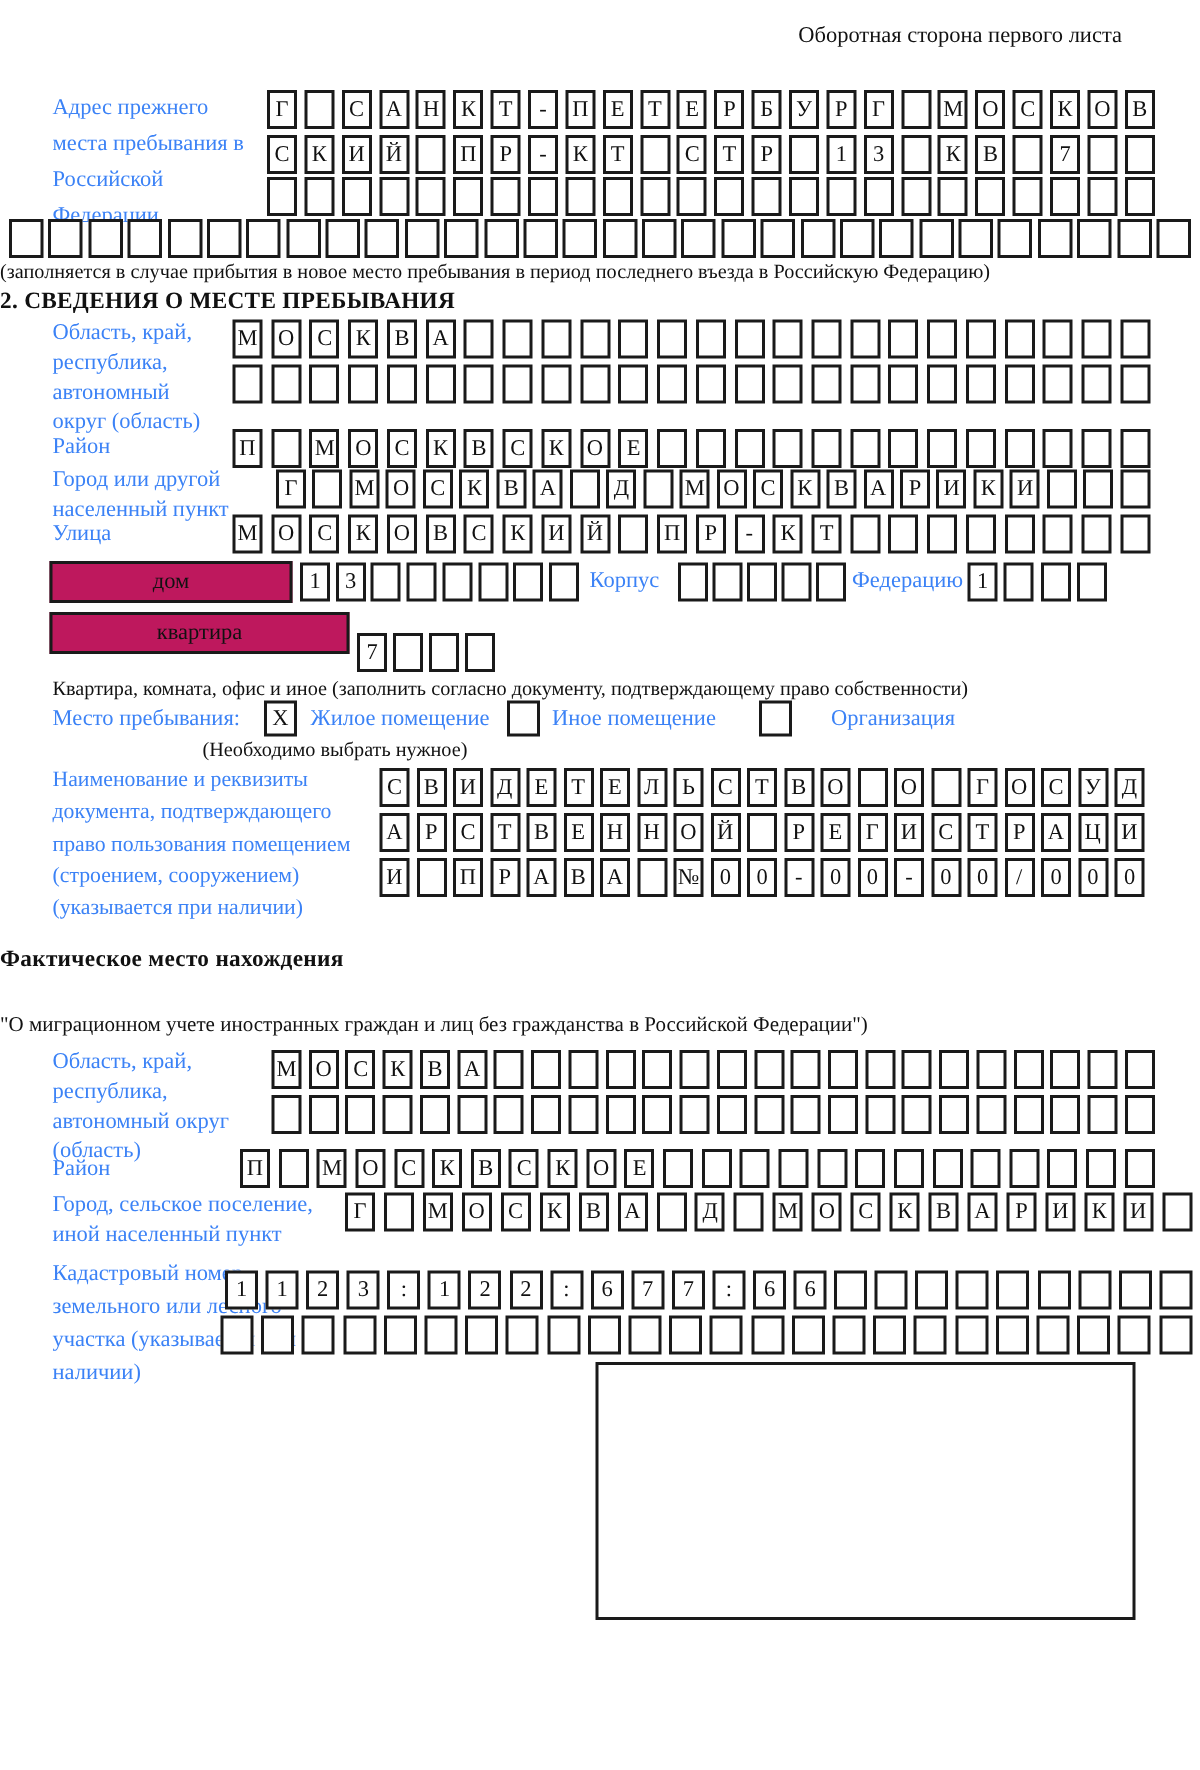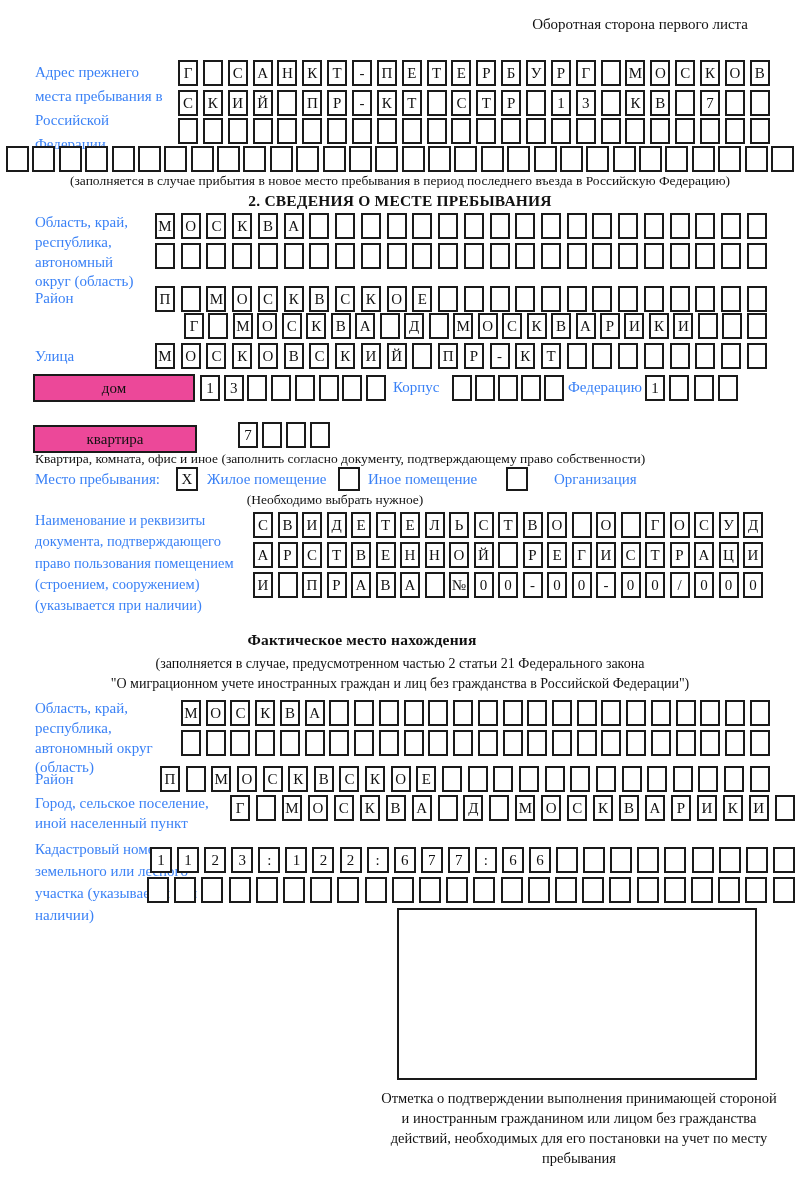--- a/index.html
+++ b/index.html
@@ -4,35 +4,35 @@
 <style>
   html,body{margin:0;padding:0;background:#fff;}
   .page{
     position:relative;width:800px;height:1180px;background:#fff;
     font-family:"Liberation Serif","DejaVu Serif",serif;color:#111;overflow:hidden;
   }
   .lbl{position:absolute;font-size:15px;line-height:1.32;color:#3b82f6;}
   .lbl-tall{line-height:1.6;}
   .lbl-doc{line-height:1.47;}
   .note{position:absolute;font-size:13.5px;color:#111;}
-  .center{text-align:center;}
+  .center{text-align:left;}
   .heading{position:absolute;font-size:15.5px;font-weight:bold;letter-spacing:.2px;}
   .subnote{position:absolute;font-size:14px;color:#111;}
   .hdr-note{position:absolute;top:16px;right:52px;font-size:15px;color:#111;}
   .boxrow{position:absolute;display:flex;justify-content:space-between;height:26px;}
   .cbox{
     width:20px;height:26px;box-sizing:border-box;border:2px solid #1a1a1a;
     display:flex;align-items:center;justify-content:center;
     font-size:15px;line-height:1;background:#fff;flex:0 0 auto;
   }
   .boxrow.wide .cbox{width:23px;}
   .boxrow.kw .cbox{width:22px;}
   .bigbox{
     position:absolute;height:28px;box-sizing:border-box;border:2px solid #1a1a1a;
-    display:flex;align-items:center;justify-content:center;font-size:15px;background:#ec4899;
+    display:flex;align-items:center;justify-content:center;font-size:15px;background:#be185d;
   }
   .checkbox{
     position:absolute;width:22px;height:24px;box-sizing:border-box;border:2px solid #1a1a1a;
     display:flex;align-items:center;justify-content:center;font-size:15px;background:#fff;
   }
   .stamp-box{position:absolute;box-sizing:border-box;border:2px solid #1a1a1a;background:#fff;}
   .stamp-caption{position:absolute;font-size:14.5px;line-height:1.38;text-align:center;color:#111;}
 </style>
 </head>
 <body>
@@ -231,20 +231,21 @@
       <span class="cbox"></span>
       <span class="cbox"></span>
       <span class="cbox"></span>
       <span class="cbox"></span>
       <span class="cbox"></span>
       <span class="cbox"></span>
       <span class="cbox"></span>
       <span class="cbox"></span>
     </div>
 
+  <div class="lbl" style="left:35px;top:311px;width:135px">Город или другой населенный пункт</div>
   <div class="boxrow" style="left:184px;top:313px;width:583px">
       <span class="cbox">Г</span>
       <span class="cbox"></span>
       <span class="cbox">М</span>
       <span class="cbox">О</span>
       <span class="cbox">С</span>
       <span class="cbox">К</span>
       <span class="cbox">В</span>
       <span class="cbox">А</span>
       <span class="cbox"></span>
@@ -315,21 +316,21 @@
       <span class="cbox"></span>
     </div>
   <div class="lbl" style="left:568px;top:378px">Федерацию</div>
   <div class="boxrow" style="left:645px;top:375px;width:93px">
       <span class="cbox">1</span>
       <span class="cbox"></span>
       <span class="cbox"></span>
       <span class="cbox"></span>
     </div>
 
-  <div class="bigbox" style="left:33px;top:425px;width:164px">
+  <div class="bigbox" style="left:33px;top:408px;width:200px">
     <span>квартира</span>
   </div>
   <div class="boxrow" style="left:238px;top:422px;width:92px">
       <span class="cbox">7</span>
       <span class="cbox"></span>
       <span class="cbox"></span>
       <span class="cbox"></span>
     </div>
   <div class="note" style="left:35px;top:451px;width:740px">Квартира, комната, офис и иное (заполнить согласно документу, подтверждающему право собственности)</div>
 
@@ -407,21 +408,20 @@
       <span class="cbox">-</span>
       <span class="cbox">0</span>
       <span class="cbox">0</span>
       <span class="cbox">/</span>
       <span class="cbox">0</span>
       <span class="cbox">0</span>
       <span class="cbox">0</span>
     </div>
 
   <div class="heading center" style="left:0;top:631px;width:724px">Фактическое место нахождения</div>
-  <div class="subnote center" style="left:0;top:656px;width:800px">(заполняется в случае, предусмотренном частью 2 статьи 21 Федерального закона</div>
   <div class="subnote center" style="left:0;top:676px;width:800px">"О миграционном учете иностранных граждан и лиц без гражданства в Российской Федерации")</div>
 
   <div class="lbl" style="left:35px;top:699px;width:152px">Область, край, республика, автономный округ (область)</div>
   <div class="boxrow" style="left:181px;top:700px;width:589px">
       <span class="cbox">М</span>
       <span class="cbox">О</span>
       <span class="cbox">С</span>
       <span class="cbox">К</span>
       <span class="cbox">В</span>
       <span class="cbox">А</span>
@@ -573,15 +573,14 @@
       <span class="cbox"></span>
       <span class="cbox"></span>
       <span class="cbox"></span>
       <span class="cbox"></span>
       <span class="cbox"></span>
       <span class="cbox"></span>
       <span class="cbox"></span>
     </div>
 
   <div class="stamp-box" style="left:397px;top:908px;width:360px;height:172px"></div>
-  <div class="stamp-caption" style="left:378px;top:1088px;width:402px">Отметка о подтверждении выполнения принимающей стороной и иностранным гражданином или лицом без гражданства действий, необходимых для его постановки на учет по месту пребывания</div>
 
 </div>
 
 </body></html>

